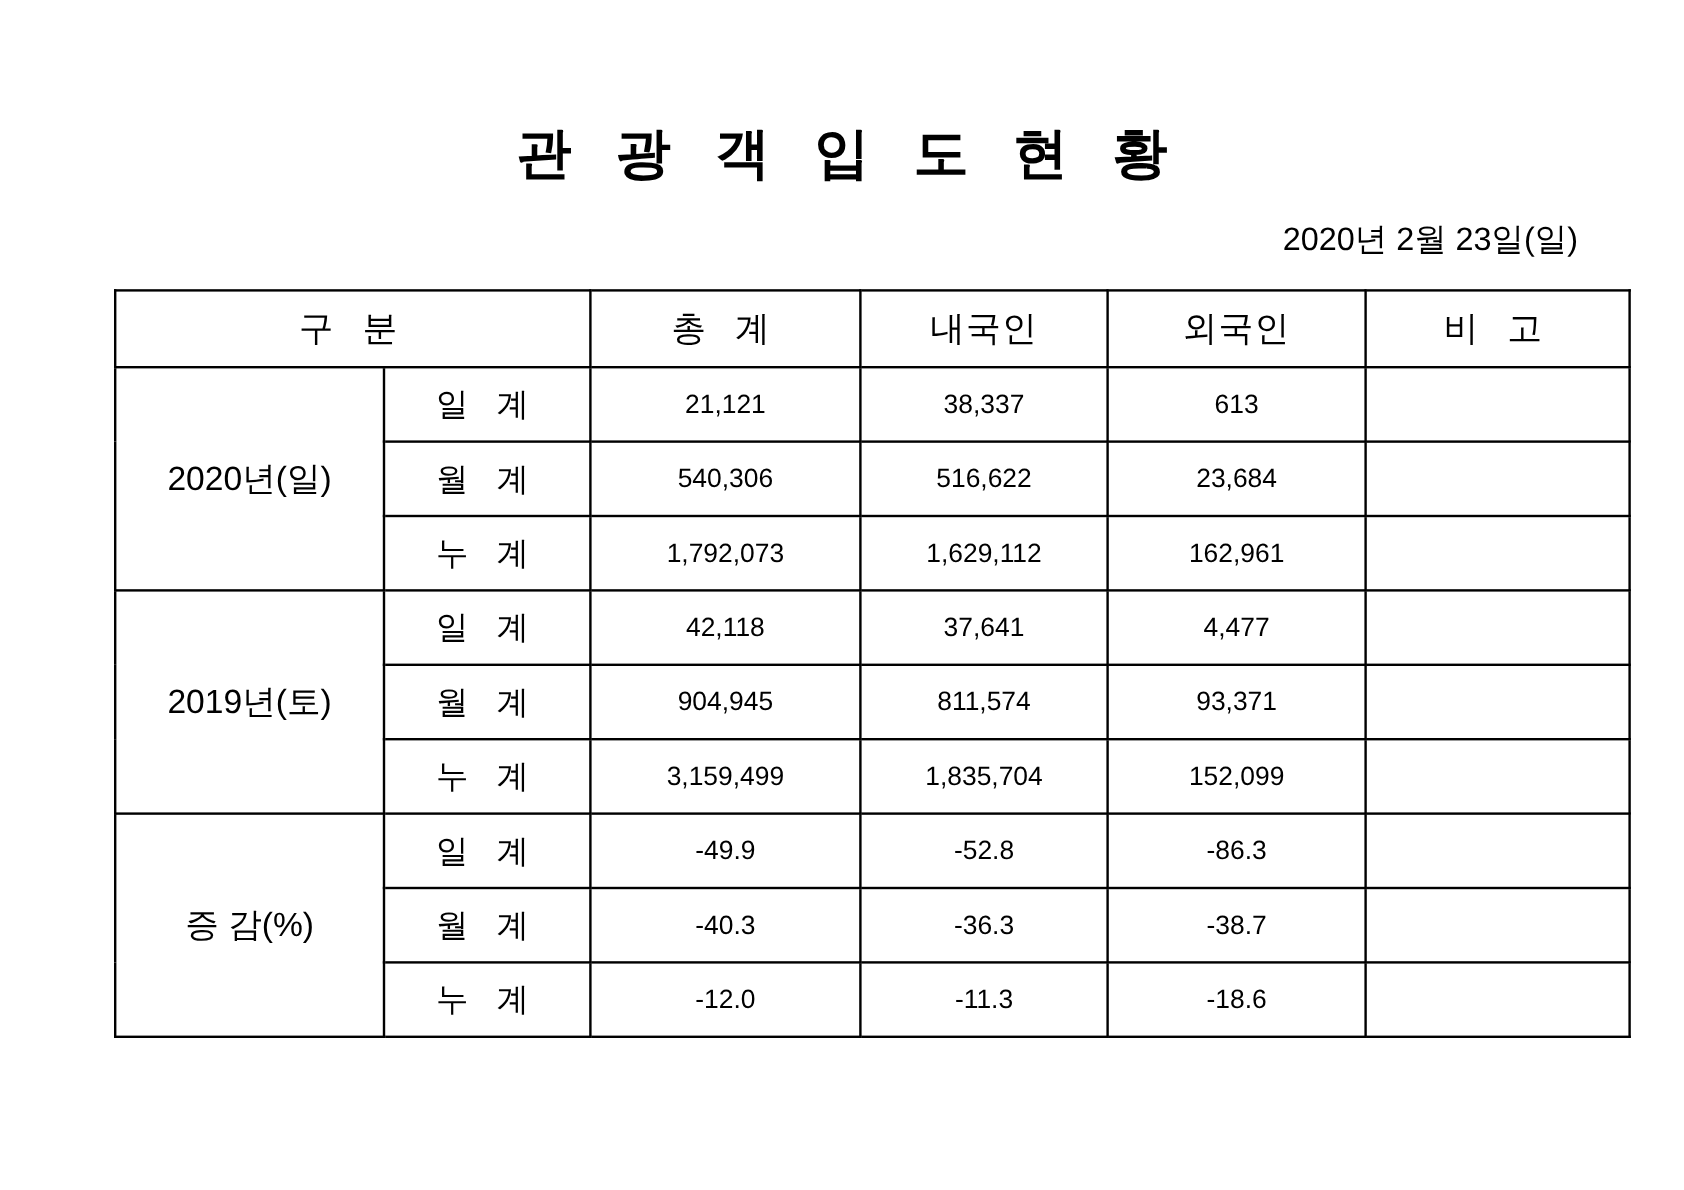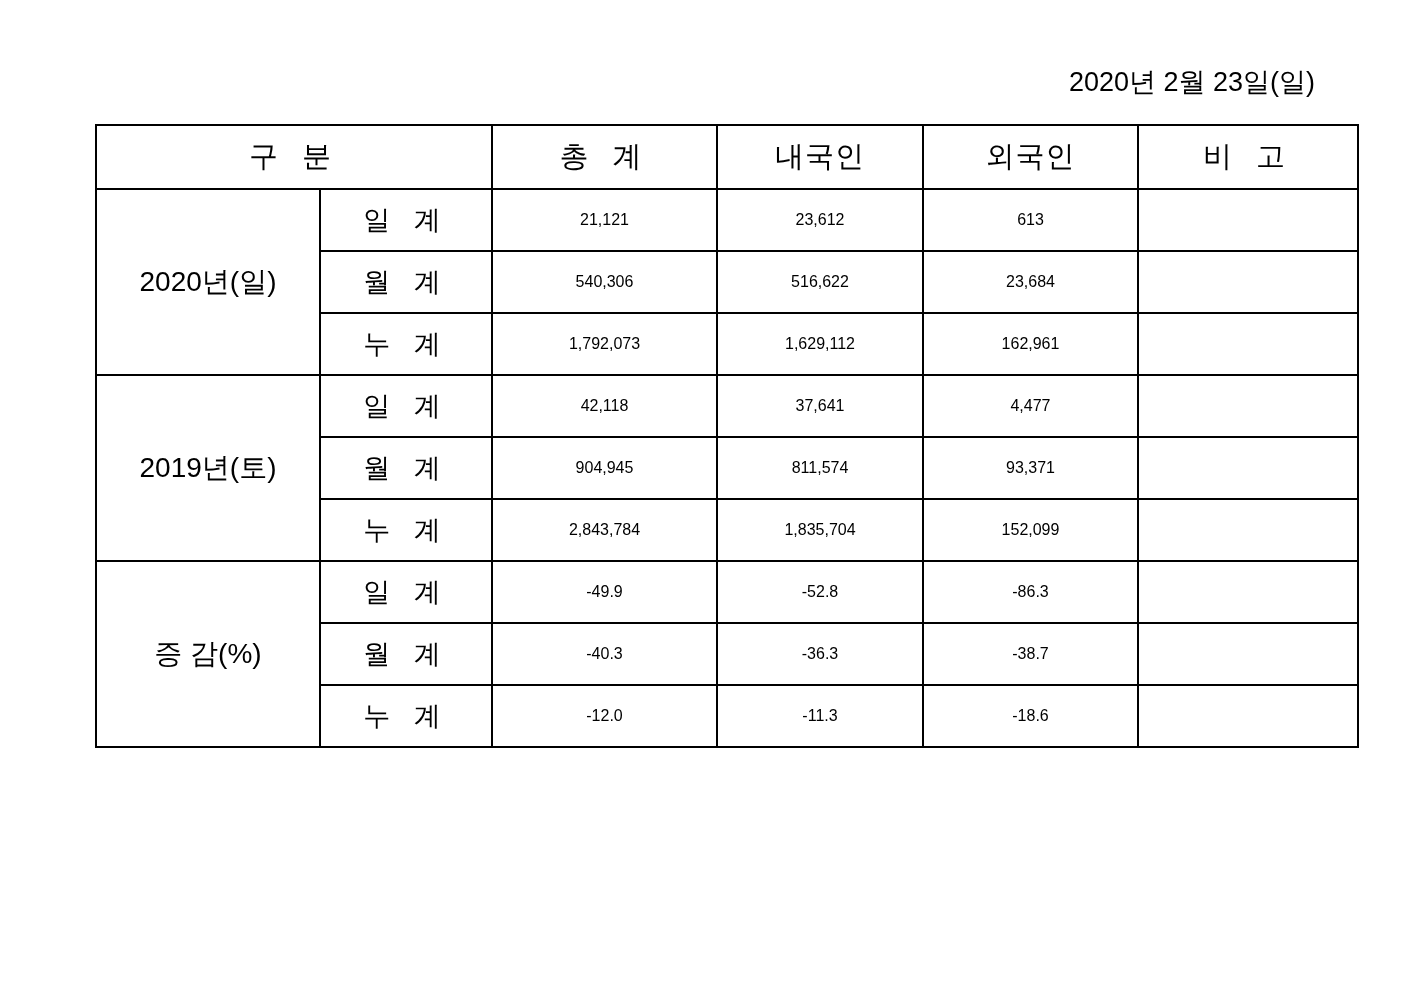--- a/index.html
+++ b/index.html
@@ -26,21 +26,21 @@
     font-size: 46px;
     font-weight: bold;
     letter-spacing: 12px;
     margin-top: 100px;
     padding-left: 12px;
     line-height: 1.2;
   }
   .doc-date {
     text-align: right;
     font-size: 27px;
-    margin-top: 64px;
+    margin-top: 26px;
     padding-right: 88px;
     letter-spacing: 0px;
   }
   .table-wrap {
     margin-top: 24px;
     padding-left: 95px;
     padding-right: 48px;
   }
   table.report {
     border-collapse: collapse;
@@ -68,39 +68,40 @@
     font-size: 28px;
     letter-spacing: 0px;
   }
   .sub {
     height: 60px;
     font-size: 27px;
     letter-spacing: 8px;
     padding-left: 8px;
   }
   .num {
-    font-size: 16px;
+    font-size: 22px;
     font-weight: bold;
     letter-spacing: 0px;
   }
   .thick-top td {
     border-top-width: 3px;
   }
   .col-gubun { width: 224px; }
   .col-sub { width: 172px; }
   .col-total { width: 225px; }
   .col-dom { width: 206px; }
   .col-for { width: 215px; }
   .col-note { width: 220px; }
 </style>
 </head>
 <body>
 
 <div class="page">
 
+  <div class="doc-title">관 광 객 입 도 현 황</div>
 
   <div class="doc-date">2020년 2월 23일(일)</div>
 
   <div class="table-wrap">
     <table class="report">
       <colgroup>
         <col class="col-gubun">
         <col class="col-sub">
         <col class="col-total">
         <col class="col-dom">
@@ -115,21 +116,21 @@
           <th class="hdr hdr-narrow">외국인</th>
           <th class="hdr">비    고</th>
         </tr>
       </thead>
       <tbody>
 
         <tr class="thick-top">
           <td class="grp" rowspan="3">2020년(일)</td>
           <td class="sub">일 계</td>
           <td class="num">21,121</td>
-          <td class="num">23,612</td>
+          <td class="num">38,337</td>
           <td class="num">613</td>
           <td class="num"></td>
         </tr>
         <tr>
           <td class="sub">월 계</td>
           <td class="num">540,306</td>
           <td class="num">516,622</td>
           <td class="num">23,684</td>
           <td class="num"></td>
         </tr>
@@ -151,21 +152,21 @@
         </tr>
         <tr>
           <td class="sub">월 계</td>
           <td class="num">904,945</td>
           <td class="num">811,574</td>
           <td class="num">93,371</td>
           <td class="num"></td>
         </tr>
         <tr>
           <td class="sub">누 계</td>
-          <td class="num">2,843,784</td>
+          <td class="num">3,159,499</td>
           <td class="num">1,835,704</td>
           <td class="num">152,099</td>
           <td class="num"></td>
         </tr>
 
         <tr class="thick-top">
           <td class="grp" rowspan="3">증 감(%)</td>
           <td class="sub">일 계</td>
           <td class="num">-49.9</td>
           <td class="num">-52.8</td>

